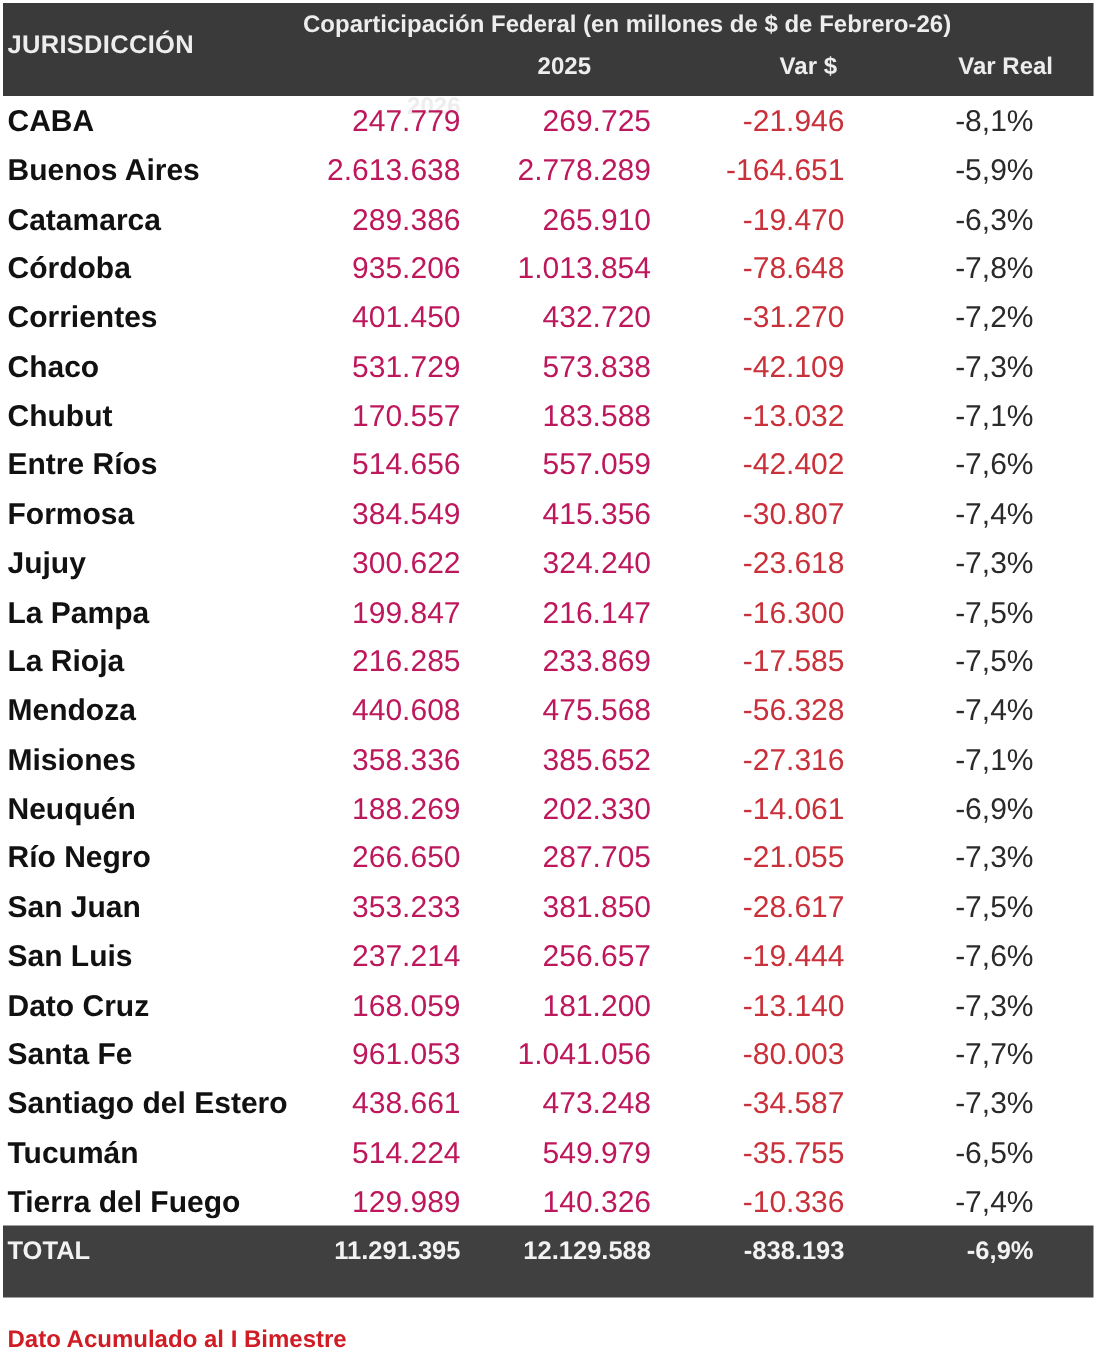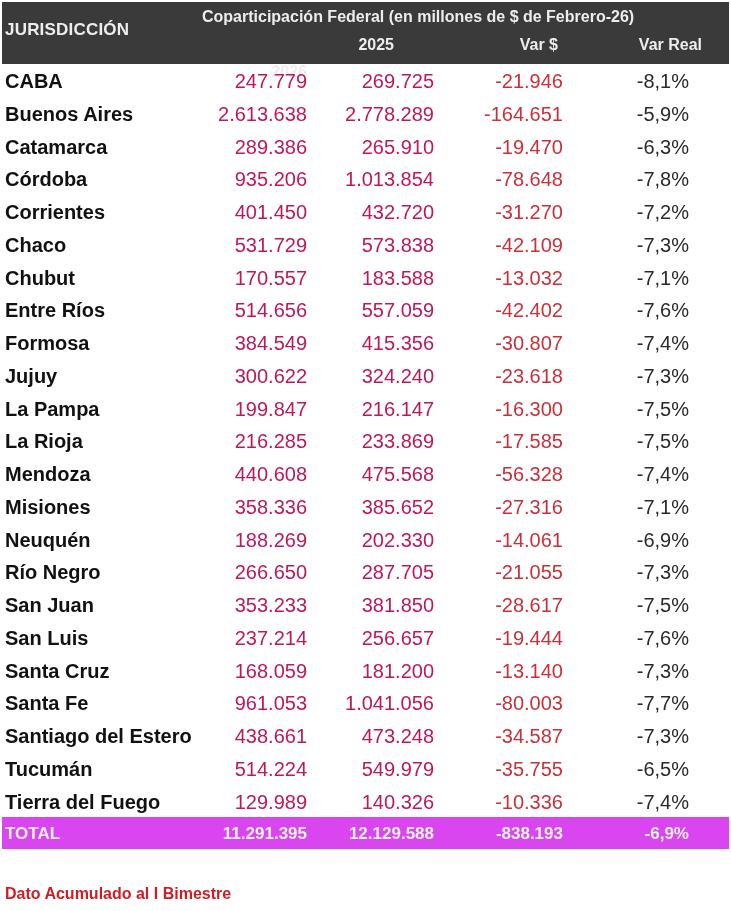--- a/index.html
+++ b/index.html
@@ -75,23 +75,23 @@
       height: 32.75px;
       font-size: 20px;
     }
     .row .col { top: 6px; }
     .row .c0 { font-weight: bold; color: #111; }
     .row .c1, .row .c2 { color: #be185d; }
     .row .c3 { color: #c9303a; }
     .row .c4 { color: #2a2a2a; }
 
     .total {
-      background: #d946ef;
+      background: #404040;
       color: #f2f2f2;
-      height: 32px;
+      height: 48px;
       position: relative;
       font-size: 17px;
       font-weight: bold;
     }
     .total .col { top: 7px; }
     .total .c0 { left: 3px; }
 
     .footer-note {
       position: absolute;
       left: 5px;
@@ -238,21 +238,21 @@
         <span class="col c4">-7,5%</span>
       </div>
       <div class="row">
         <span class="col c0">San Luis</span>
         <span class="col c1">237.214</span>
         <span class="col c2">256.657</span>
         <span class="col c3">-19.444</span>
         <span class="col c4">-7,6%</span>
       </div>
       <div class="row">
-        <span class="col c0">Santa Cruz</span>
+        <span class="col c0">Dato Cruz</span>
         <span class="col c1">168.059</span>
         <span class="col c2">181.200</span>
         <span class="col c3">-13.140</span>
         <span class="col c4">-7,3%</span>
       </div>
       <div class="row">
         <span class="col c0">Santa Fe</span>
         <span class="col c1">961.053</span>
         <span class="col c2">1.041.056</span>
         <span class="col c3">-80.003</span>

